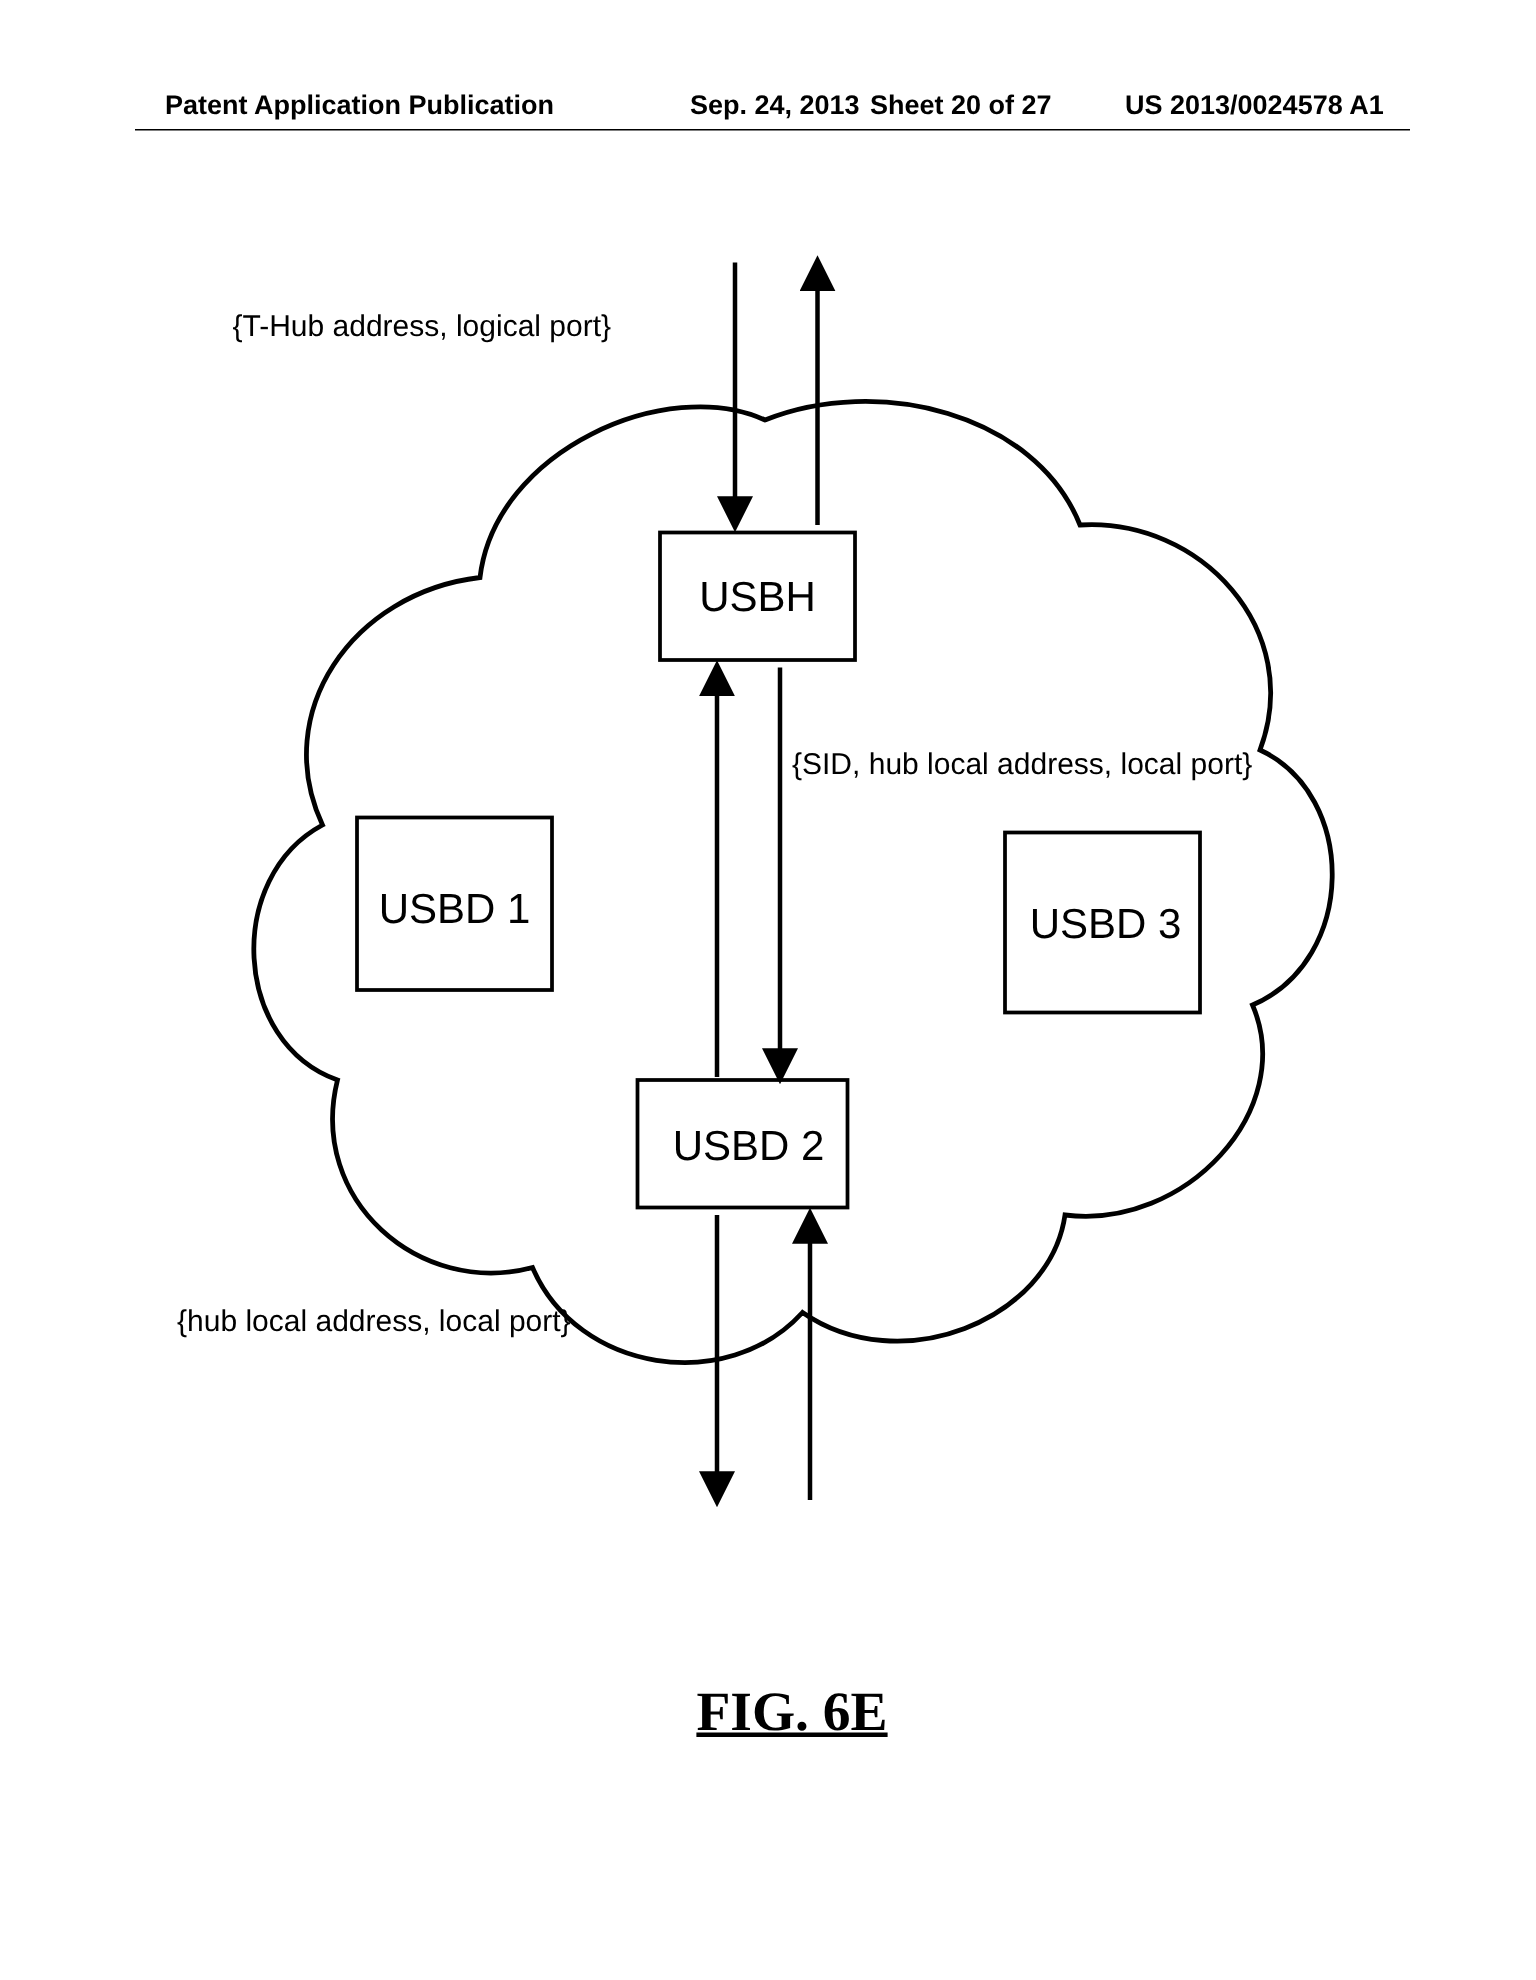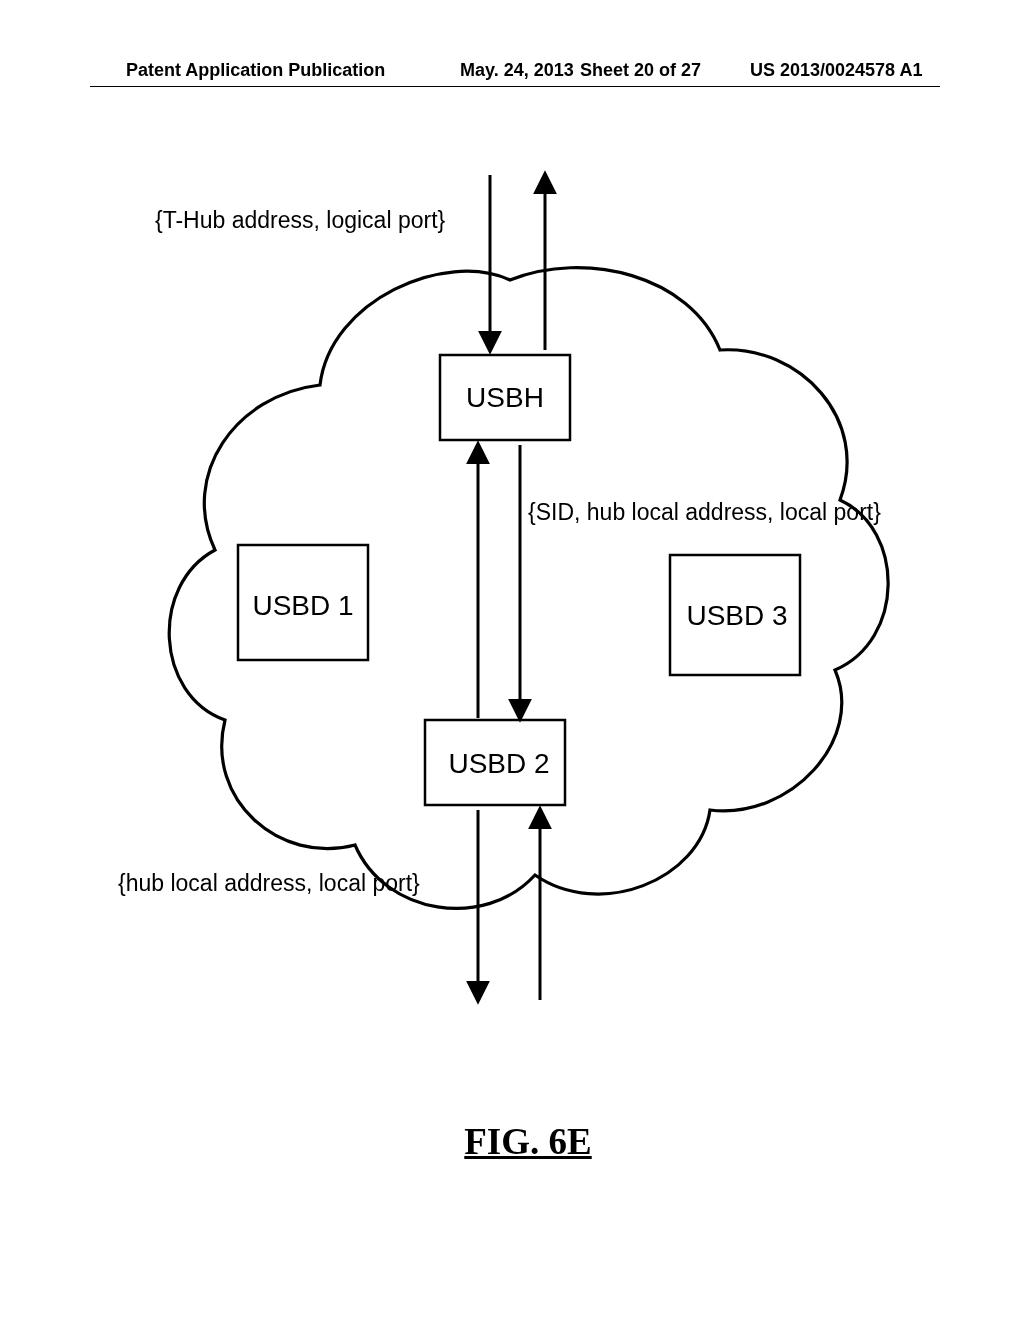--- a/index.html
+++ b/index.html
@@ -13,41 +13,41 @@
   }
   .header {
     position: absolute;
     top: 60px;
     left: 0;
     width: 1024px;
     font-size: 18px;
     font-weight: bold;
   }
   .header span { position: absolute; }
-  .hdr-left  { left: 126px; }
+  .hdr-left  { left: 110px; }
   .hdr-date  { left: 460px; }
   .hdr-sheet { left: 580px; text-align: center; }
   .hdr-num   { left: 750px; }
   .hr {
     position: absolute;
     top: 86px;
     left: 90px;
     width: 850px;
     border-top: 1.5px solid #000;
   }
 
   svg.diagram {
     position: absolute;
     left: 0;
     top: 0;
   }
 
   .label {
     position: absolute;
-    font-size: 23px;
+    font-size: 20px;
     color: #000;
   }
 
   .box-label {
     font-size: 28px;
     text-align: center;
   }
 
   .figcap {
     position: absolute;
@@ -58,21 +58,21 @@
     font-weight: bold;
     font-size: 37px;
     text-decoration: underline;
   }
 </style>
 </head>
 <body>
 
 <div class="header">
   <span class="hdr-left">Patent Application Publication</span>
-  <span class="hdr-date">May. 24, 2013</span>
+  <span class="hdr-date">Sep. 24, 2013</span>
   <span class="hdr-sheet">Sheet 20 of 27</span>
   <span class="hdr-num">US 2013/0024578 A1</span>
 </div>
 <div class="hr"></div>
 
 <svg class="diagram" width="1024" height="1320">
   <defs>
     <marker id="arrow" viewBox="0 0 10 10" refX="8" refY="5" markerWidth="8" markerHeight="8" orient="auto-start-reverse">
       <path d="M 0 0 L 10 5 L 0 10 z" fill="#000"></path>
     </marker>

